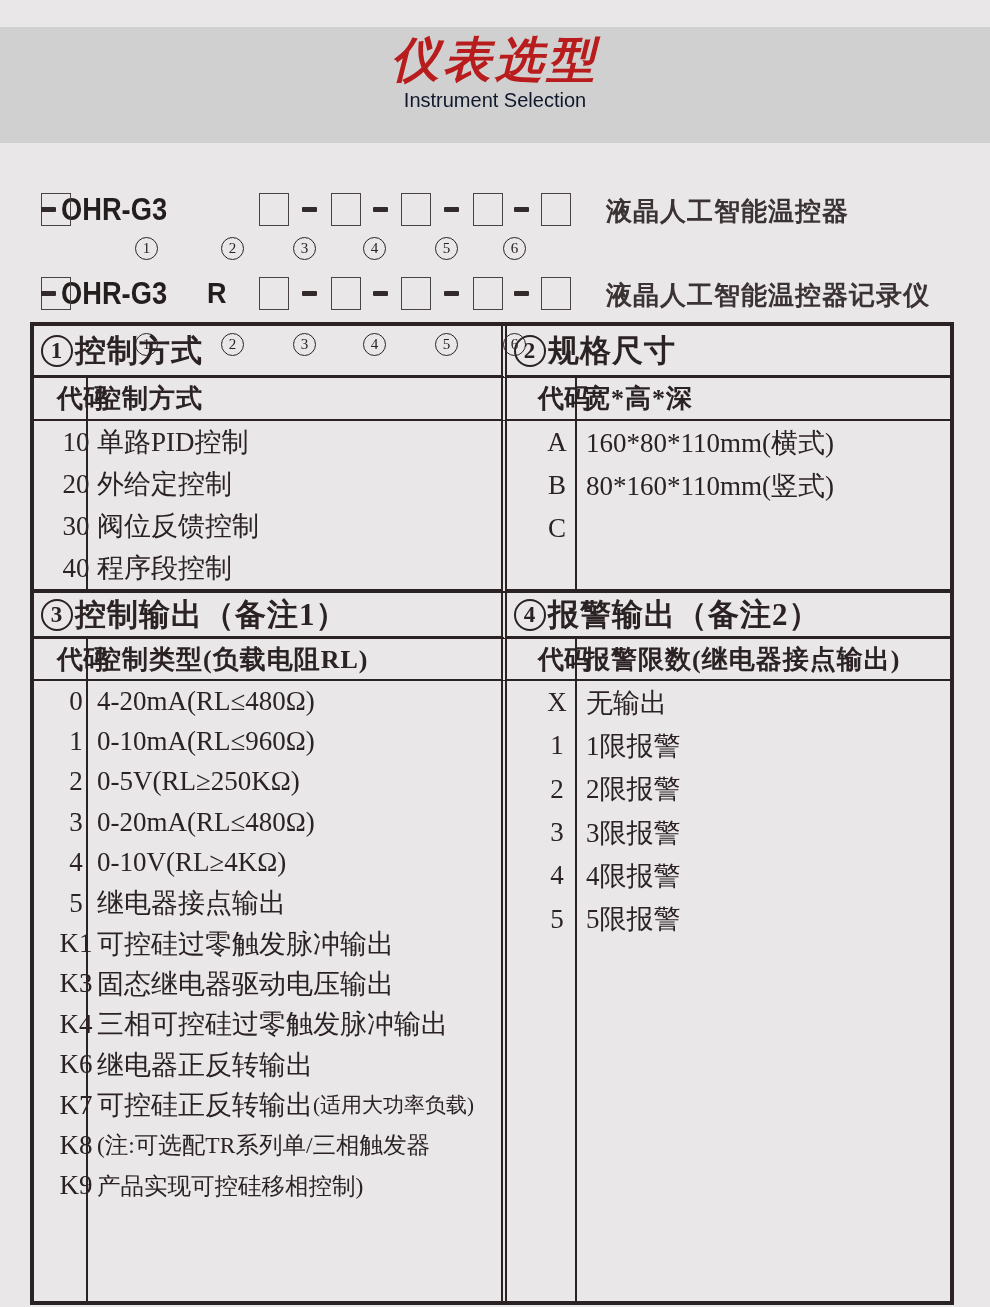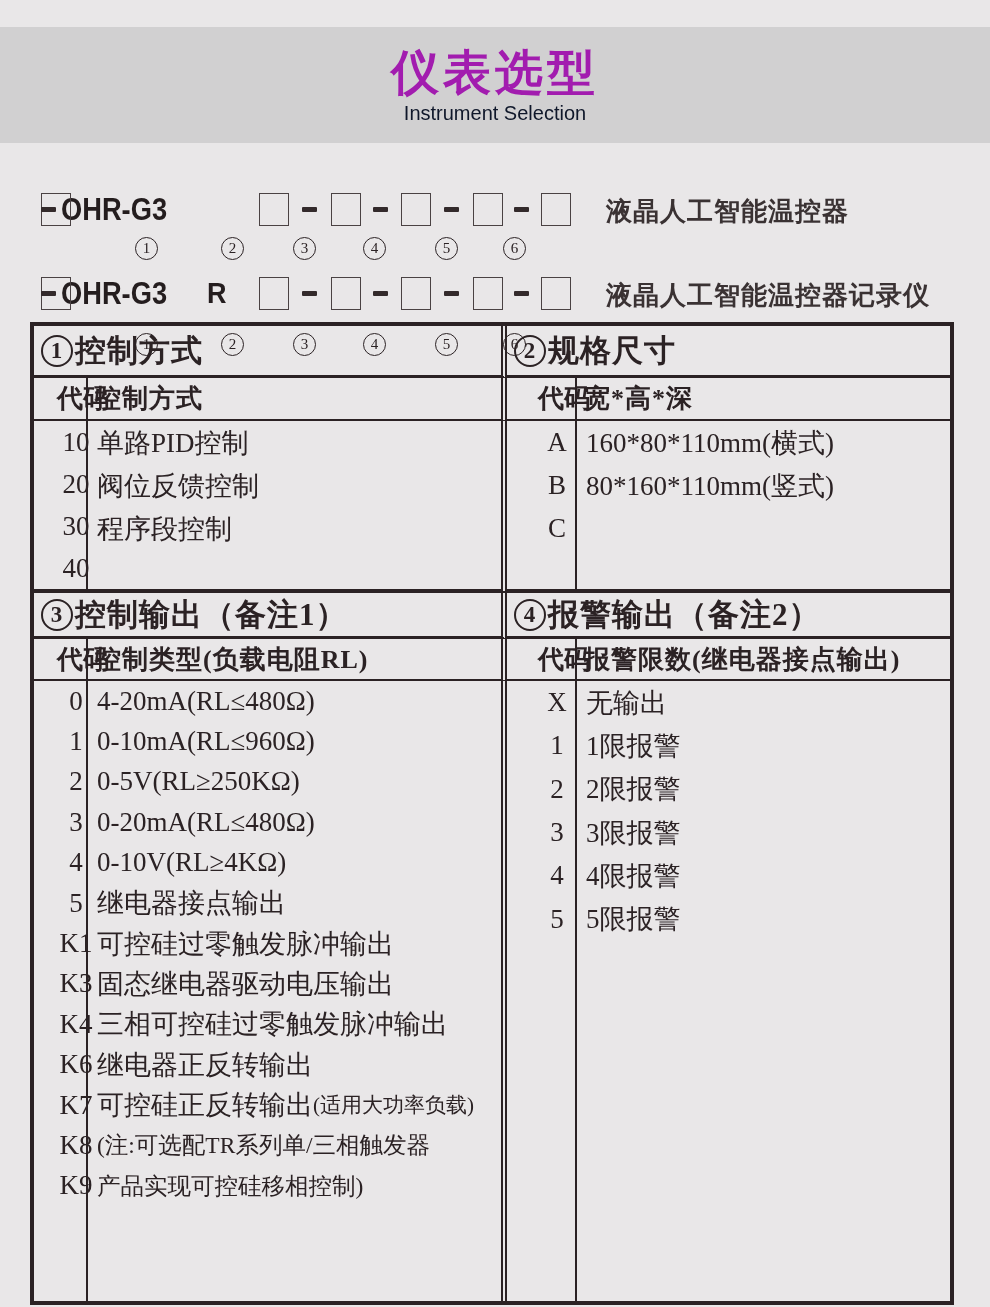--- a/index.html
+++ b/index.html
@@ -19,21 +19,21 @@
     background:var(--page);overflow:hidden;color:var(--ink);
   }
   
   .title-band{
     position:absolute;left:0;top:27px;width:990px;height:116px;
     background:var(--band);text-align:center;
   }
   .page-title{
     font-family:"Liberation Sans", sans-serif;
     font-weight:bold;font-size:48px;letter-spacing:4px;
-    color:#a21caf;margin-top:20px;line-height:52px;
+    color:#b91c1c;margin-top:7px;line-height:52px;font-style:italic;
   }
   .page-subtitle{
     font-family:"Liberation Sans", sans-serif;
     font-size:20px;color:#0f172a;line-height:24px;margin-top:2px;
   }
   
   .model-row{position:absolute;left:0;width:990px;height:42px;margin-left:41px;}
   .model-row.m1{top:190px;}
   .model-row.m2{top:274px;}
   .m-prefix{
@@ -214,20 +214,21 @@
     <div class="cell sub-h desc rb2">宽*高*深</div>
 
     <div class="cell body-cell codes rows-s1 bc-thin rb4">
         <div class="rw">10</div>
         <div class="rw">20</div>
         <div class="rw">30</div>
         <div class="rw">40</div>
       </div>
     <div class="cell body-cell descs rows-s1 bc-mid rb4">
         <div class="rw">单路PID控制</div>
+        <div class="rw">外给定控制</div>
         <div class="rw">阀位反馈控制</div>
         <div class="rw">程序段控制</div>
       </div>
     <div class="cell body-cell codes rows-s2 bc-thin rb4">
         <div class="rw">A</div>
         <div class="rw">B</div>
         <div class="rw">C</div>
       </div>
     <div class="cell body-cell descs rows-s2 rb4">
         <div class="rw">160*80*110mm(横式)</div>

